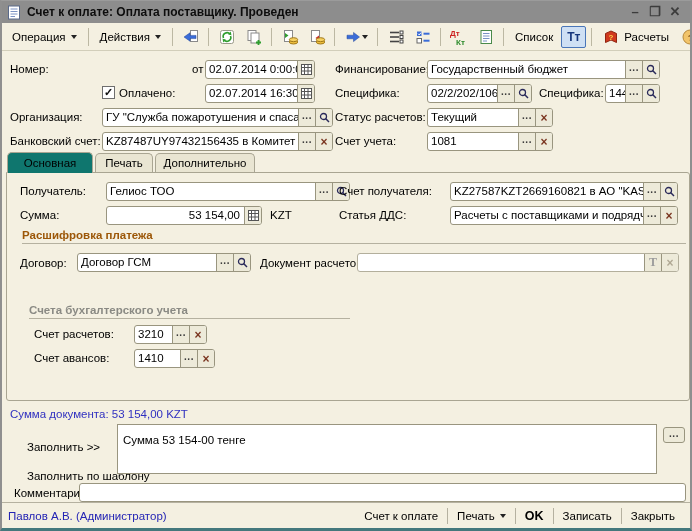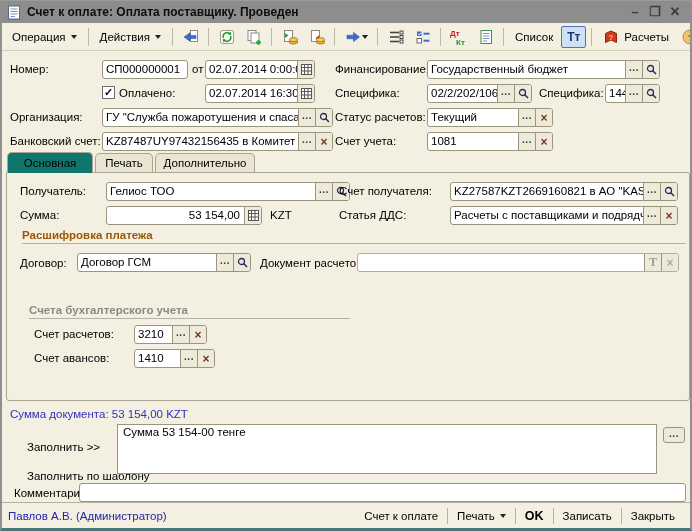--- a/index.html
+++ b/index.html
@@ -38,21 +38,21 @@
   
   .tab { position:absolute; top:152px; height:19px; background:#e9e5d2; border:1px solid #a9a592; border-bottom:none;
          border-radius:5px 5px 0 0; font-size:11.5px; text-align:center; line-height:19px; }
   .tab.active { top:151px; height:21px; background:#0f766e; z-index:3; line-height:21px; }
   .panel { position:absolute; left:4px; top:171px; width:684px; height:229px; border:1px solid #a9a592; border-radius:0 3px 3px 3px; }
   .ghdr { position:absolute; font-size:11.5px; font-weight:bold; white-space:nowrap; }
   .gline { position:absolute; height:1px; background:#b5b1a0; }
   
   .total { position:absolute; font-size:11.5px; color:#3030c0; white-space:nowrap; }
   .flatbtn { position:absolute; font-size:11.5px; color:#000; white-space:nowrap; cursor:pointer;margin-top:12px; }
-  .tarea { position:absolute; background:#fff; border:1px solid #99957f; font-size:11.5px; padding:1px 5px; color:#000; }
+  .tarea { position:absolute; background:#fff; border:1px solid #99957f; font-size:11.5px; padding:9px 5px; color:#000; }
   .minibtn { position:absolute; width:22px; height:16px; background:#edead9; border:1px solid #99957f; border-radius:3px;
              display:flex; align-items:center; justify-content:center; }
   
   .statusbar { position:absolute; left:0; right:0; bottom:0; height:26px; background:#f4f0e1;
                border-top:1px solid #b5b1a0; display:flex; align-items:center; padding:0 6px; }
   .user { flex:1; font-size:11.5px; color:#2424b4; white-space:nowrap; }
   .sbbtn { font-size:11.5px; color:#000; padding:0 9px; display:flex; align-items:center; gap:5px; white-space:nowrap; cursor:pointer; }
   .sbbtn.ok { font-weight:bold; font-size:12.5px; }
   .vsep { width:1px; height:16px; background:#b5b1a0; flex:none; }
   svg { display:block; }
@@ -195,23 +195,20 @@
     </div>
     <div class="ticon">
       <svg width="16" height="16">
         <circle cx="8" cy="8" r="7" fill="#f2c46a" stroke="#b8893a"></circle>
         <text x="5.7" y="11.5" font-size="9.5" font-weight="bold" fill="#7a4a10" font-family="Liberation Sans, sans-serif">?</text>
       </svg>
     </div>
   </div>
 
   <div class="lbl" style="left:8px; top:62px">Номер:</div>
-  <div class="ctl" style="left:100px; top:59px; width:86px">
-    <div class="val">СП000000001</div>
-  </div>
   <div class="lbl" style="left:190px; top:62px">от</div>
   <div class="ctl" style="left:203px; top:59px; width:110px">
     <div class="val">02.07.2014 0:00:00</div>
     <div class="cbtn">
       <svg width="11" height="11">
         <rect x="0.5" y="0.5" width="10" height="10" fill="#fff" stroke="#555"></rect>
         <path d="M0.5 3.5 H10.5 M0.5 7 H10.5 M3.5 0.5 V10.5 M7 0.5 V10.5" stroke="#555"></path>
       </svg>
     </div>
   </div>

